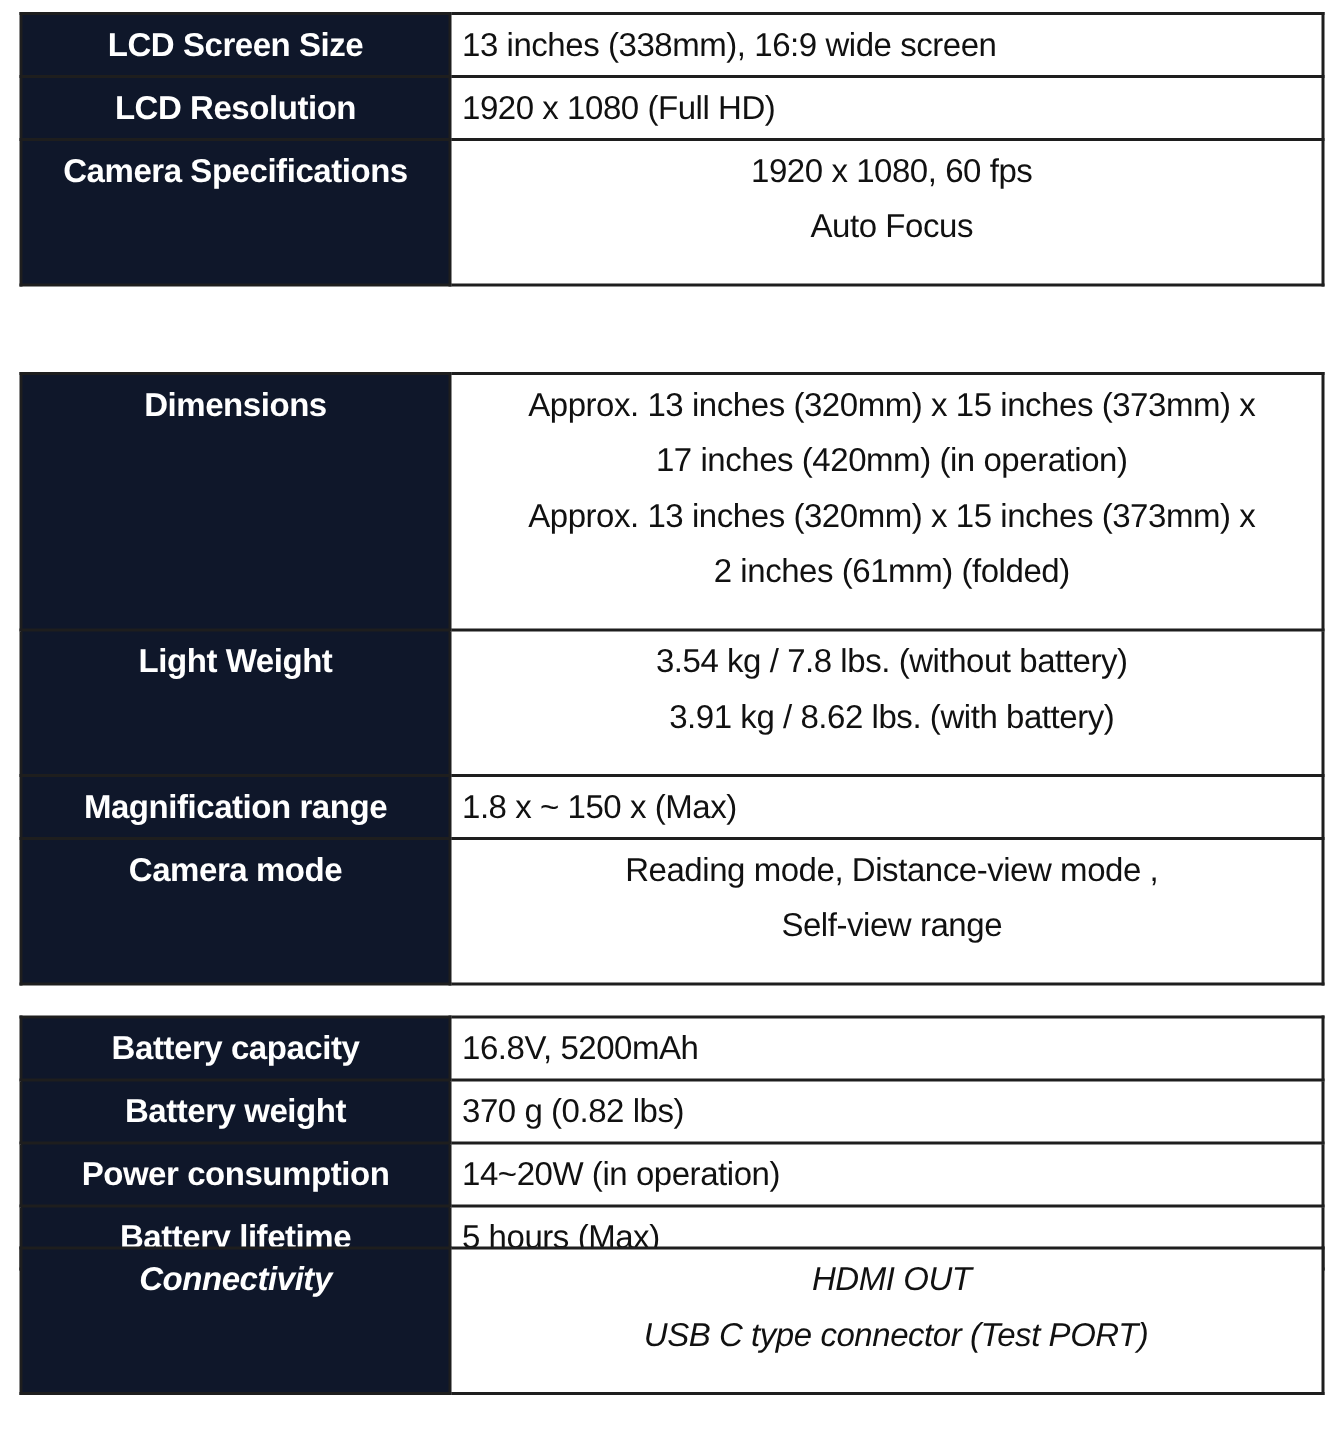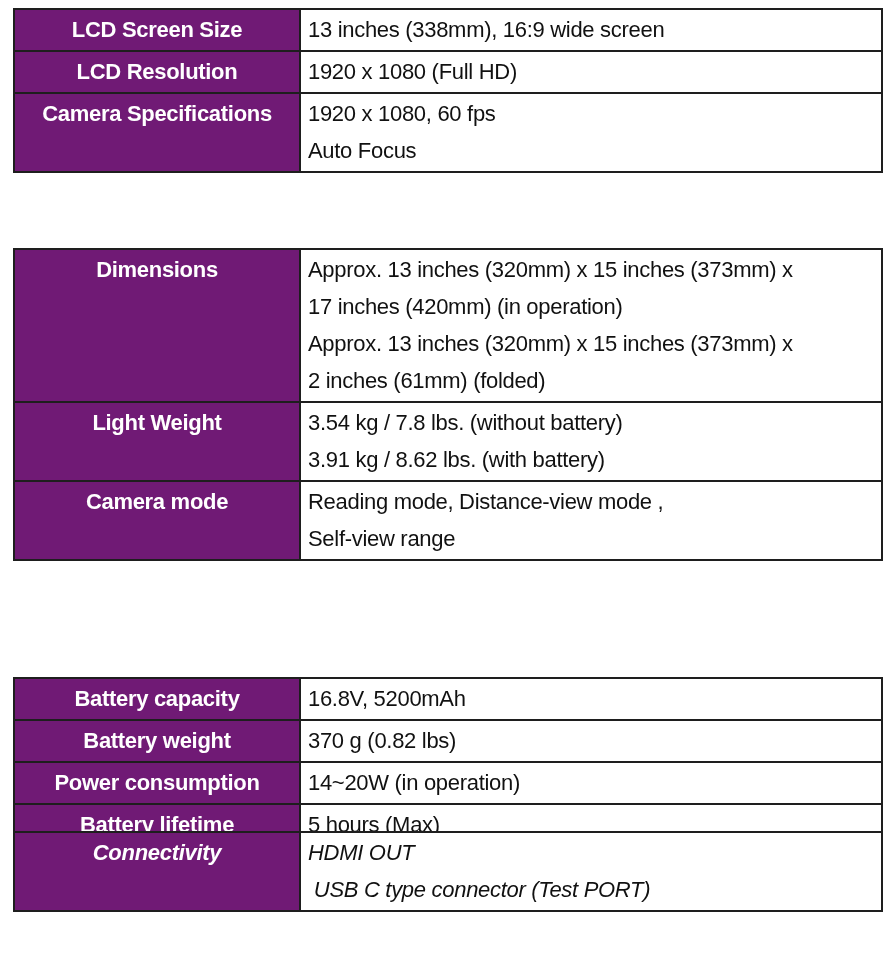--- a/index.html
+++ b/index.html
@@ -4,38 +4,38 @@
 <style>
   html, body { margin: 0; padding: 0; background: #ffffff; }
   body { width: 896px; height: 967px; position: relative; overflow: hidden; font-family: "Liberation Sans", "DejaVu Sans", sans-serif; }
   .spec-table {
     position: absolute; left: 13px; width: 870px;
     border-collapse: collapse; table-layout: fixed;
     border: 2px solid #1e1e1e;
   }
   .spec-table td { border: 2px solid #1e1e1e; padding: 0; vertical-align: top; }
   .spec-table td.label {
-    width: 284px; background: #701a75; color: #ffffff;
+    width: 284px; background: #0f172a; color: #ffffff;
     font-weight: bold; font-size: 22px; text-align: center;
     letter-spacing: -0.3px;
   }
   .spec-table td.value {
     background: #ffffff; color: #111111; font-size: 22px;
     padding-left: 7px; letter-spacing: -0.3px;
   }
   .line { display: block; height: 37px; line-height: 37px; white-space: nowrap; }
   .label .line { height: 40px; line-height: 40px; }
   .row-single td { height: 40px; }
   .row-single .value .line { height: 36px; line-height: 40px; }
   .thick-top td { border-top: 4px solid #1e1e1e; }
   #t1 { top: 8px; }
   #t2 { top: 248px; border-radius: 10px; }
   #t3 { top: 677px; }
   #t4 { top: 831px; font-style: italic; }
-  .multi .value { padding-top: 1px; padding-bottom: 2px; }
+  .multi .value { padding-top: 1px; padding-bottom: 20px; text-align: center; }
 </style>
 </head>
 <body>
 
 <table class="spec-table" id="t1">
   <tbody>
       <tr class="row-single">
     <td class="label">
           <span class="line">LCD Screen Size</span>
         </td>
@@ -77,20 +77,28 @@
     </td>
   </tr>
   <tr class="multi">
     <td class="label">
           <span class="line">Light Weight</span>
         </td>
     <td class="value">
       <span class="line">3.54 kg  / 7.8 lbs.  (without battery)</span>
       <span class="line">3.91 kg  / 8.62 lbs.  (with battery)</span>
     </td>
+  </tr>
+  <tr class="row-single">
+    <td class="label">
+          <span class="line">Magnification range</span>
+        </td>
+    <td class="value">
+          <span class="line">1.8 x ~ 150 x (Max)</span>
+        </td>
   </tr>
   <tr class="multi">
     <td class="label">
           <span class="line">Camera mode</span>
         </td>
     <td class="value">
       <span class="line">Reading mode, Distance-view mode ,</span>
       <span class="line">Self-view range</span>
     </td>
   </tr>

